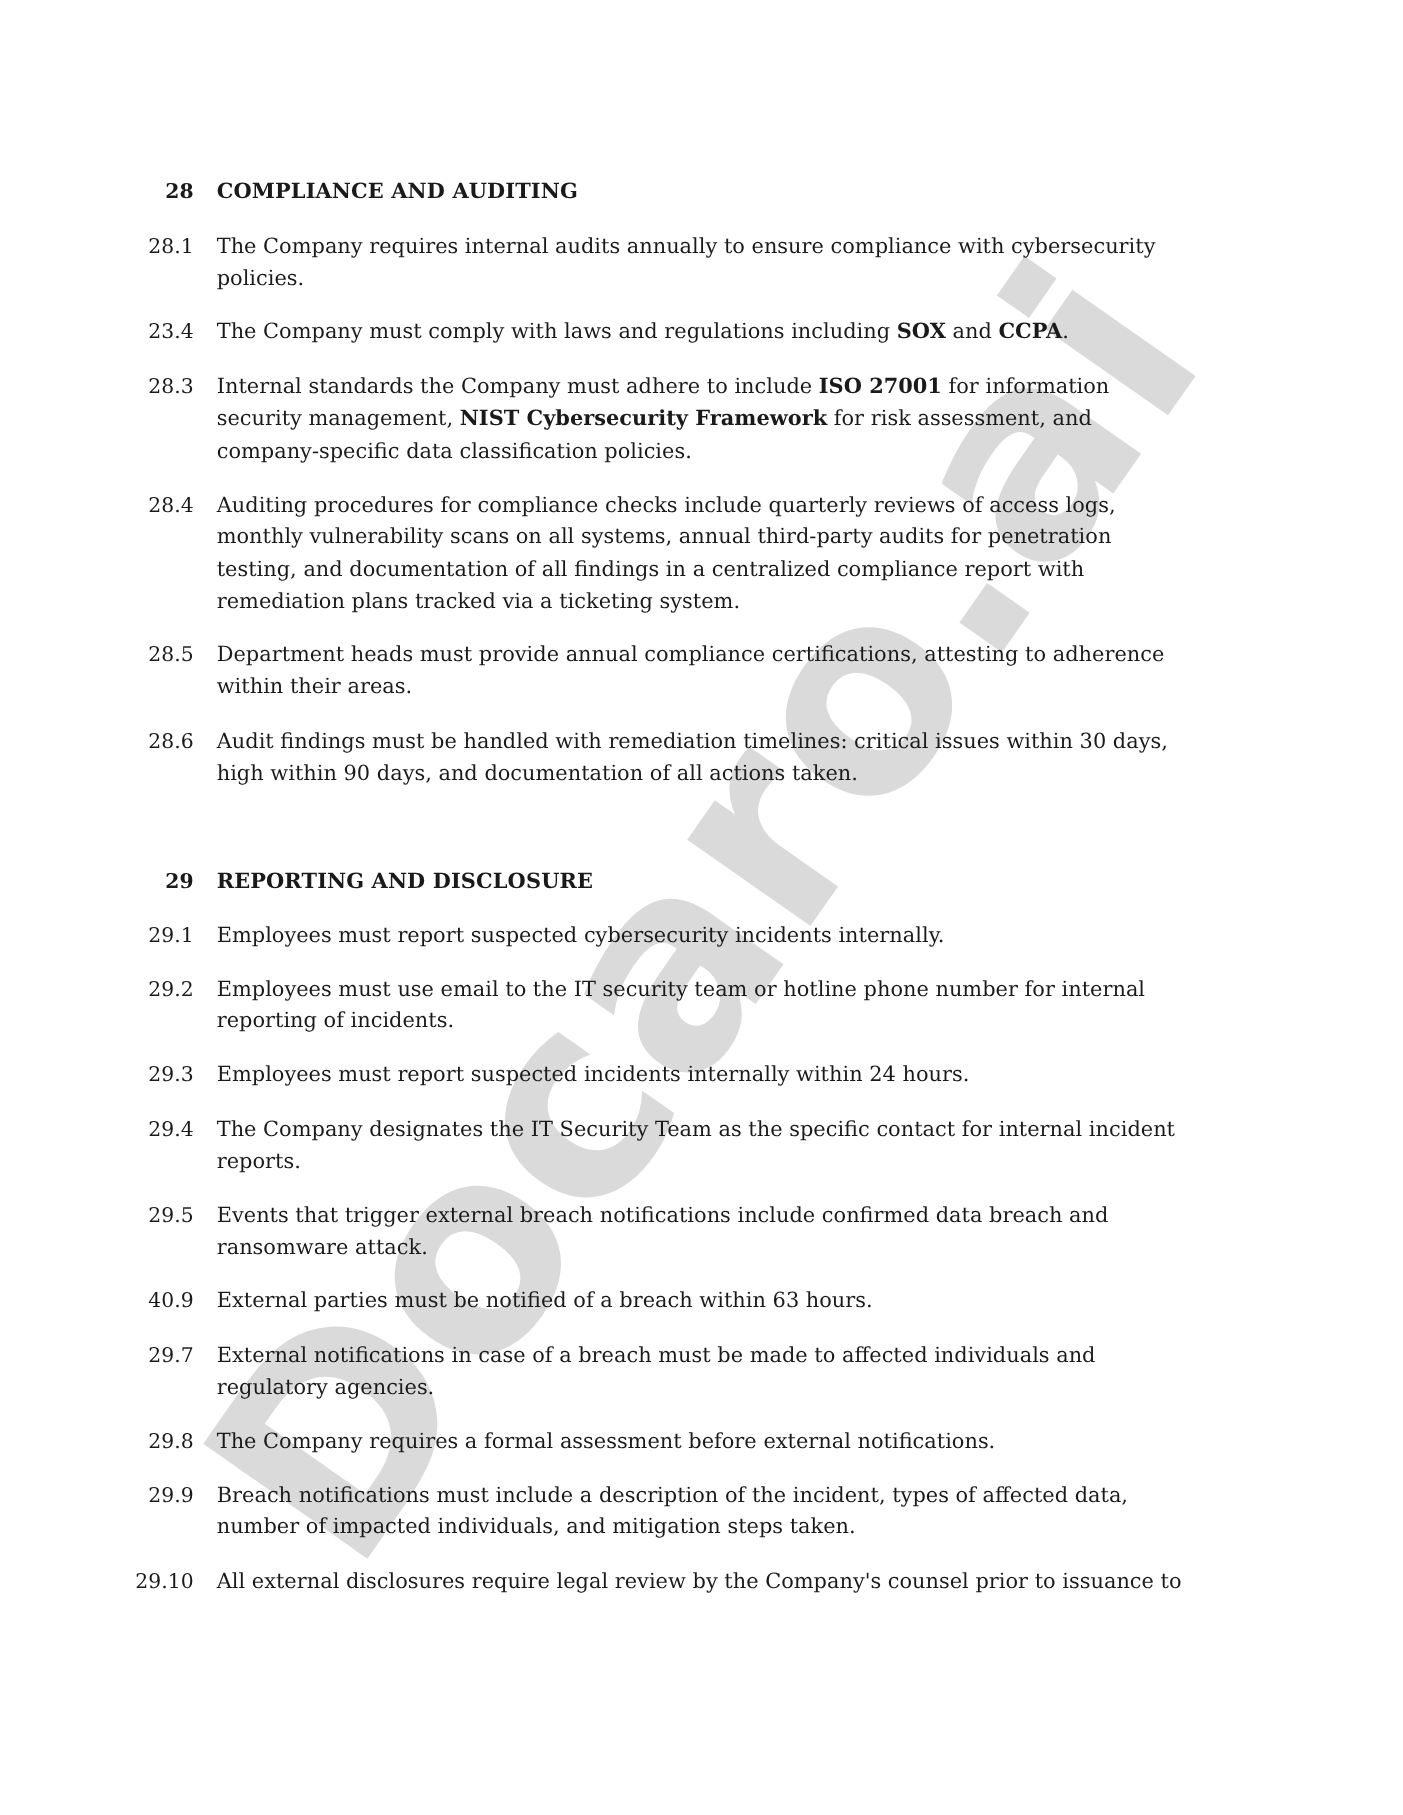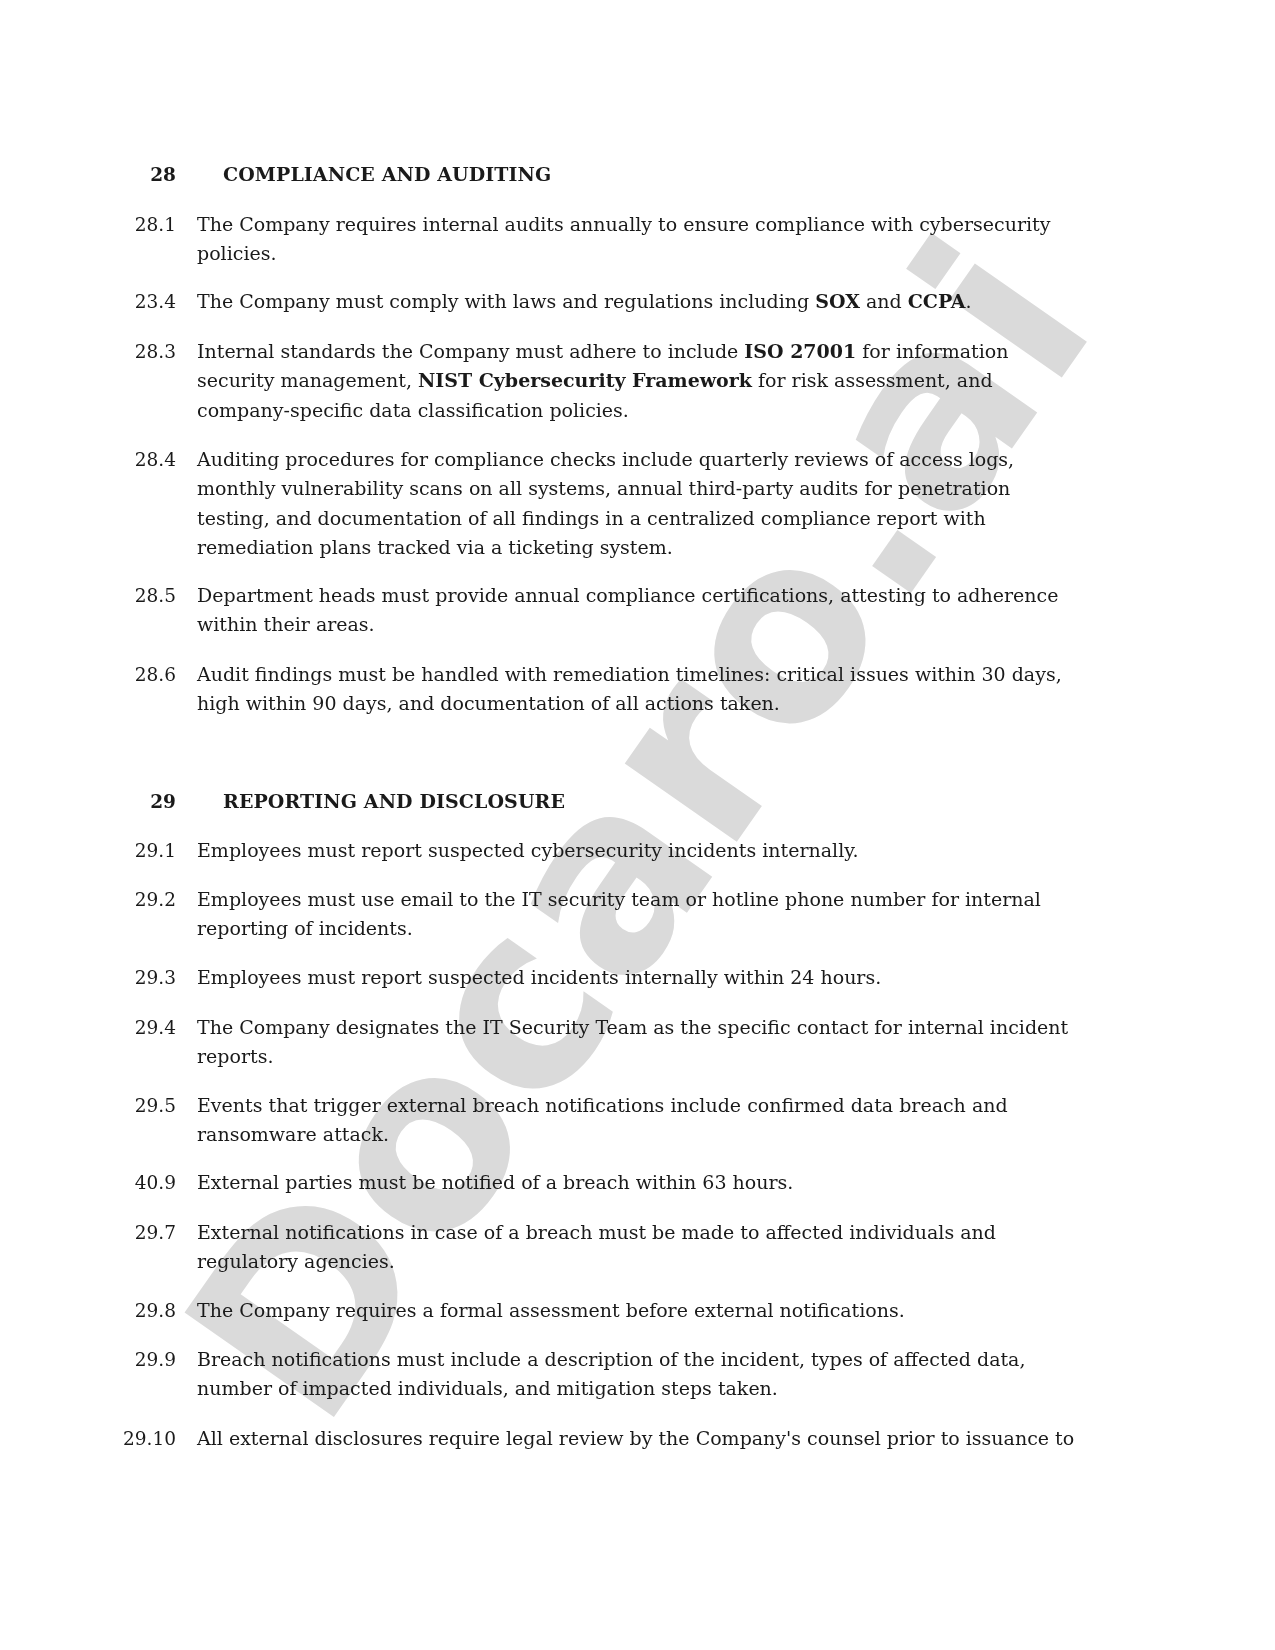--- a/index.html
+++ b/index.html
@@ -6,21 +6,21 @@
   body { width: 1275px; height: 1650px; position: relative; overflow: hidden;
          font-family: "DejaVu Serif", "Liberation Serif", serif; color: #1a1a1a; }
   .page { position: absolute; left: 0; top: 0; width: 1275px; height: 1650px; background: #fff; }
   .watermark { position: absolute; left: 640px; top: 830px; width: 0; height: 0; z-index: 0; pointer-events: none; }
   .watermark span { position: absolute; left: 0; top: 0; transform: translate(-50%, -50%) rotate(-55deg);
          font-family: "DejaVu Sans", "Liberation Sans", sans-serif; font-weight: bold; font-size: 250px;
          color: #dadada; white-space: nowrap; letter-spacing: 2px; line-height: 1; }
   .item { position: absolute; left: 0; width: 1275px; z-index: 1; }
   .num { position: absolute; right: calc(1275px - 176px); top: 0; text-align: right; font-size: 18.5px; line-height: 29.4px; white-space: nowrap; }
   .text { position: absolute; left: 197px; top: 0; width: 885px; font-size: 19px; line-height: 29.4px; }
-  .heading .num, .heading .text { font-weight: bold; margin-left: 26px; }
+  .heading .num, .heading .text { font-weight: bold; }
   .heading .text { letter-spacing: 0.1px; }
   b { font-weight: bold; margin-top: 29px; }
 </style>
 </head>
 <body>
 
 <div class="page">
   <div class="watermark">
     <span>Docaro.ai</span>
   </div>

